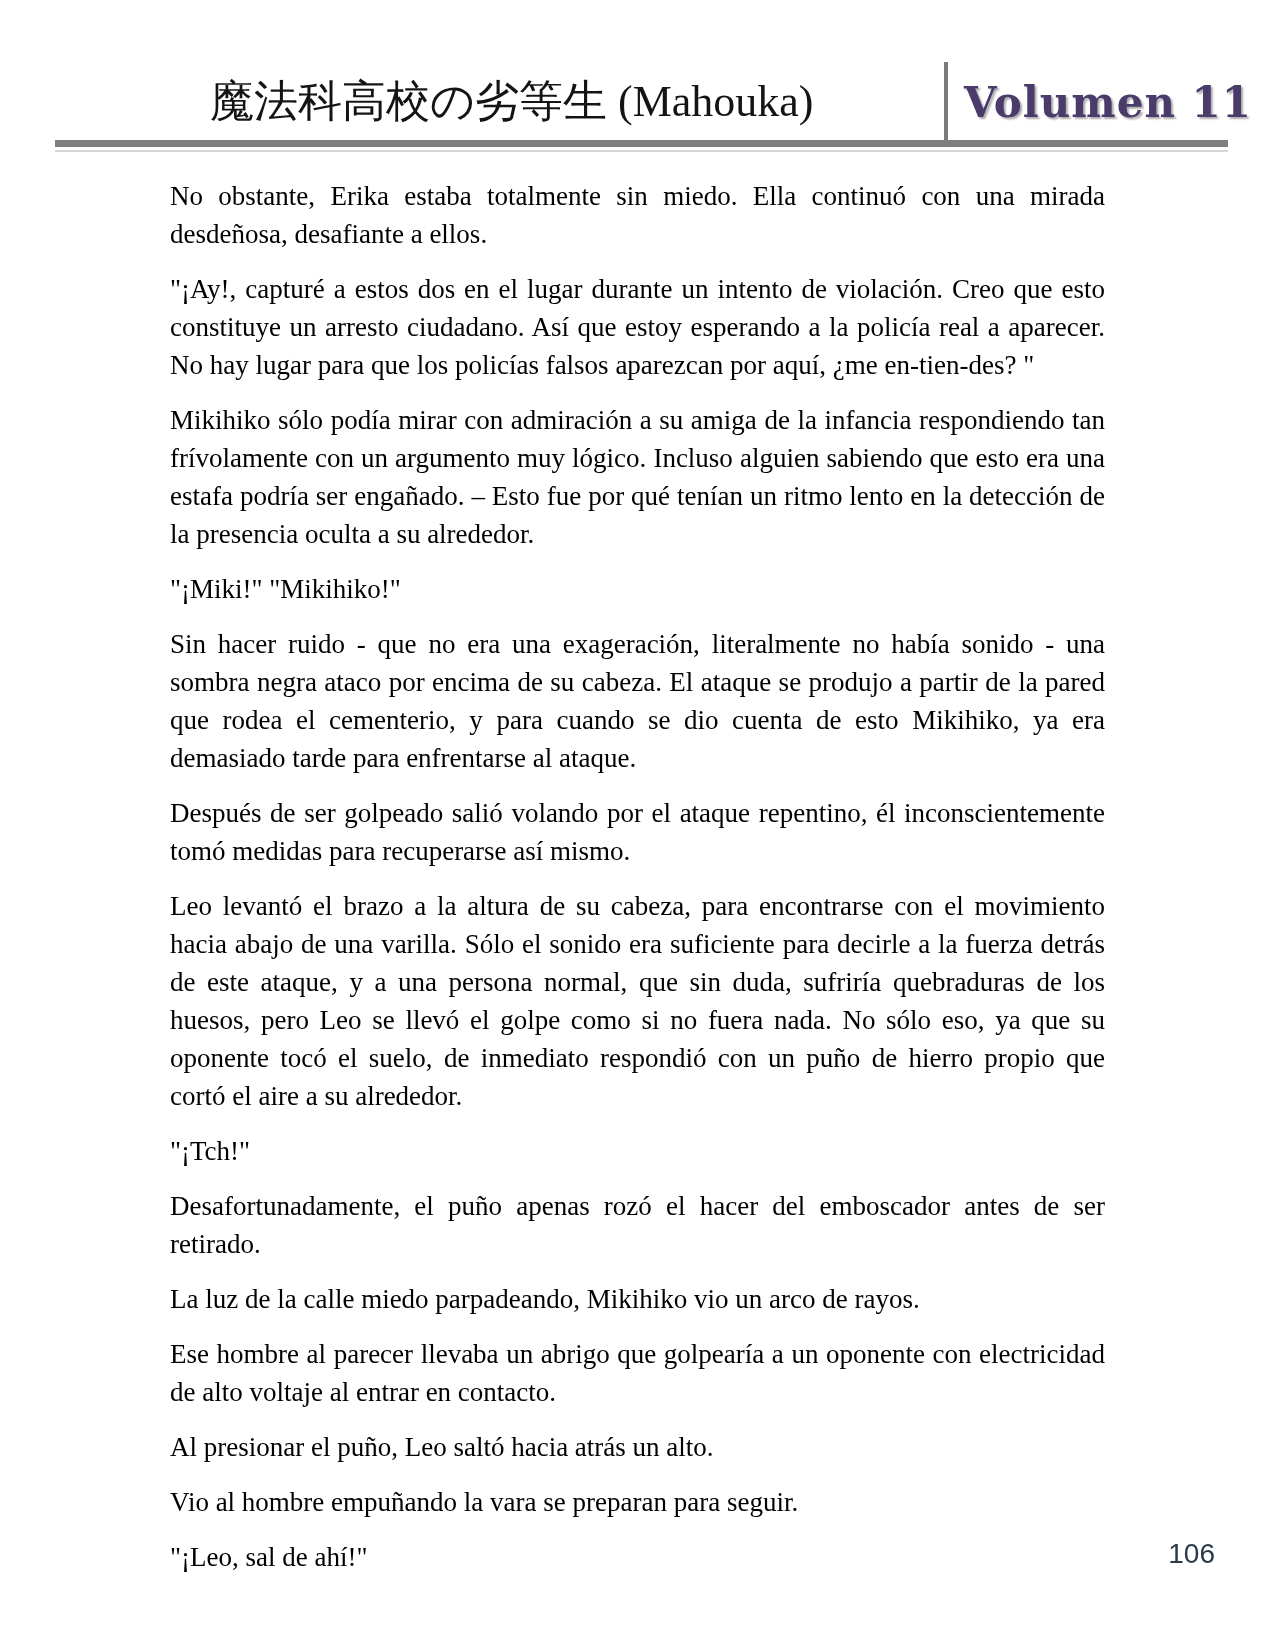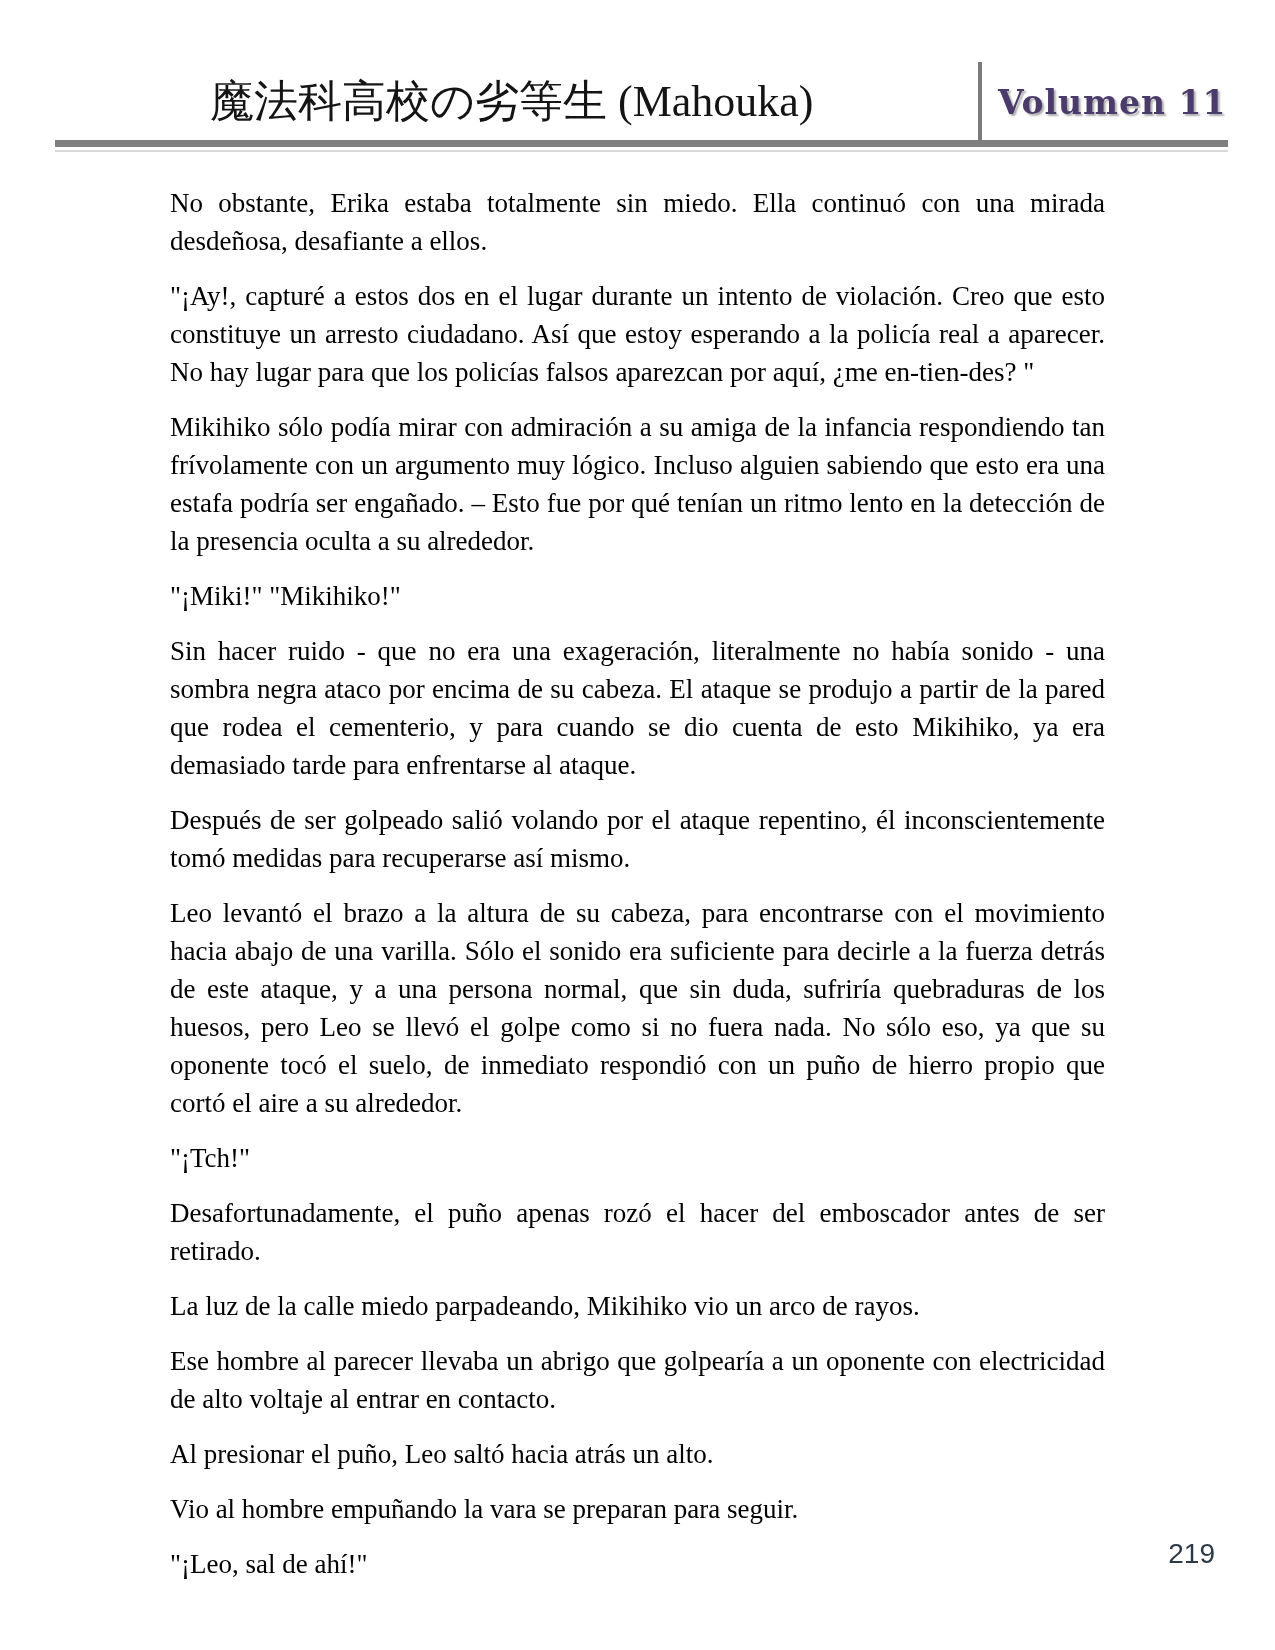--- a/index.html
+++ b/index.html
@@ -36,21 +36,21 @@
   }
   .divider {
     width: 4px;
     align-self: stretch;
     background: #7a7a7a;
   }
   .volume {
     padding-left: 16px;
     font-family: "DejaVu Serif", "Liberation Serif", serif;
     font-weight: 700;
-    font-size: 33px;
+    font-size: 42px;
     letter-spacing: 1px;
     color: #4a3b6b;
     text-shadow: 2px 2px 2px #ababab;
     white-space: nowrap;
   }
   .header-rule {
     position: absolute;
     left: 55px;
     top: 140px;
     width: 1173px;
@@ -72,21 +72,21 @@
     left: 170px;
     top: 172px;
     width: 935px;
     font-family: "Liberation Serif", "DejaVu Serif", serif;
     font-size: 27px;
     line-height: 38px;
     color: #000000;
     text-align: justify;
   }
   .content p.para {
-    margin: 12px 0 17px 0;
+    margin: 5px 0 17px 0;
   }
   
   .page-number {
     position: absolute;
     right: 60px;
     top: 1538px;
     font-family: "Liberation Sans", "DejaVu Sans", sans-serif;
     font-size: 28px;
     color: #2c3a47;
   }
@@ -114,15 +114,15 @@
       <p class="para">Leo levantó el brazo a la altura de su cabeza, para encontrarse con el movimiento hacia abajo de una varilla. Sólo el sonido era suficiente para decirle a la fuerza detrás de este ataque, y a una persona normal, que sin duda, sufriría quebraduras de los huesos, pero Leo se llevó el golpe como si no fuera nada. No sólo eso, ya que su oponente tocó el suelo, de inmediato respondió con un puño de hierro propio que cortó el aire a su alrededor.</p>
       <p class="para">"¡Tch!"</p>
       <p class="para">Desafortunadamente, el puño apenas rozó el hacer del emboscador antes de ser retirado.</p>
       <p class="para">La luz de la calle miedo parpadeando, Mikihiko vio un arco de rayos.</p>
       <p class="para">Ese hombre al parecer llevaba un abrigo que golpearía a un oponente con electricidad de alto voltaje al entrar en contacto.</p>
       <p class="para">Al presionar el puño, Leo saltó hacia atrás un alto.</p>
       <p class="para">Vio al hombre empuñando la vara se preparan para seguir.</p>
       <p class="para">"¡Leo, sal de ahí!"</p>
     </div>
 
-  <div class="page-number">219</div>
+  <div class="page-number">106</div>
 
 </div>
 
 </body></html>

